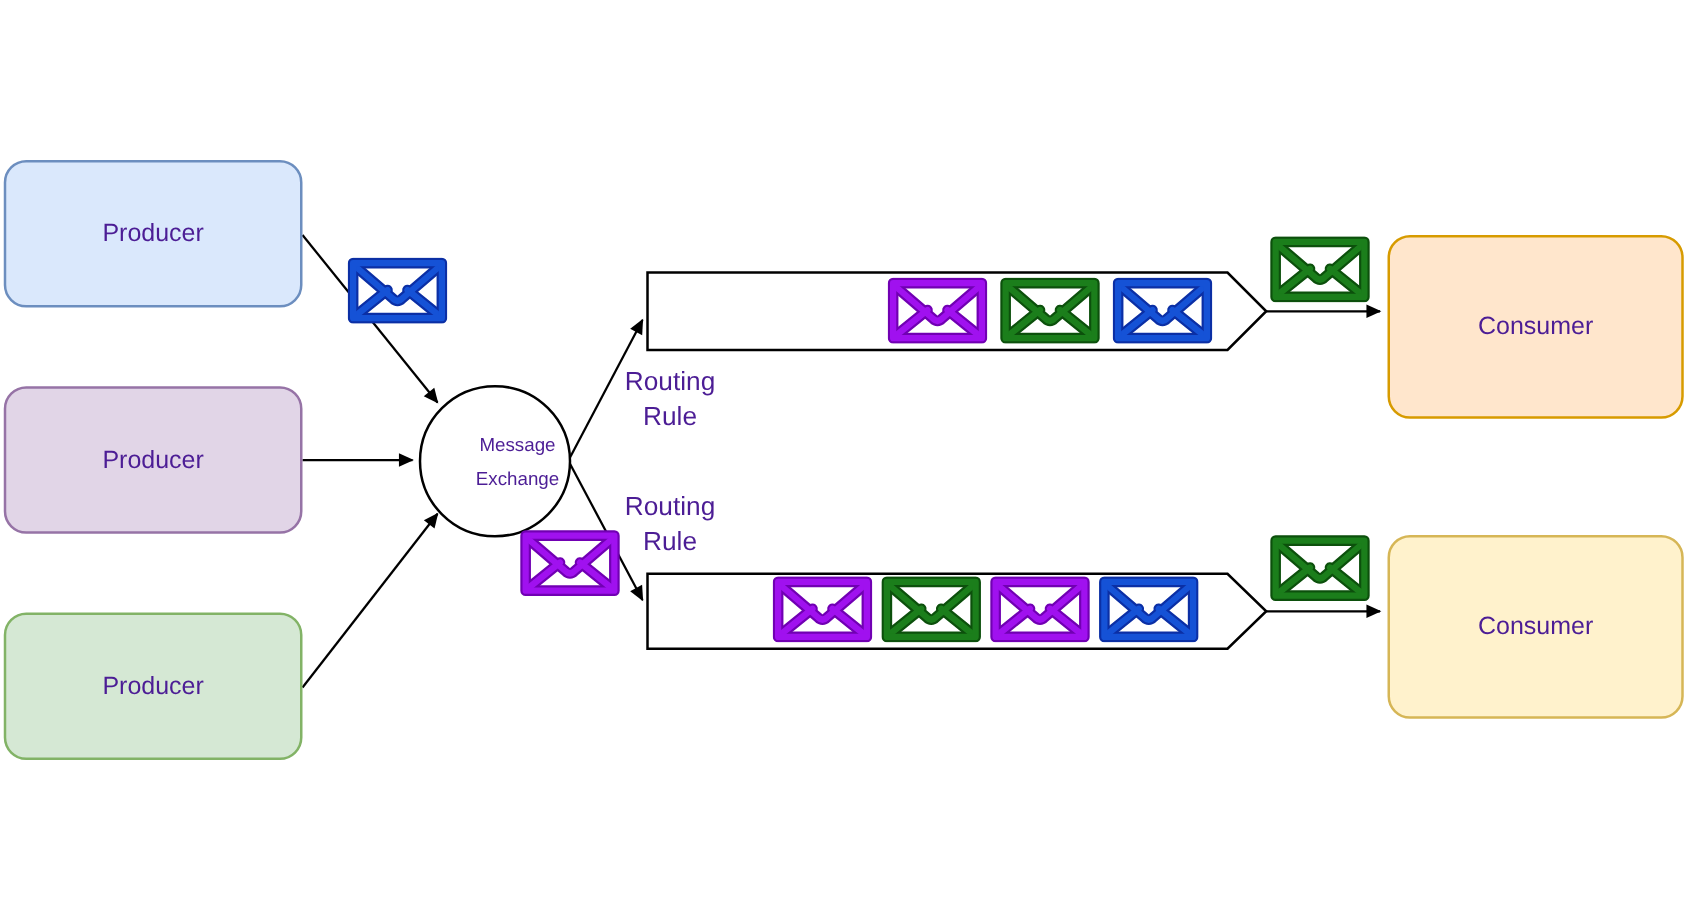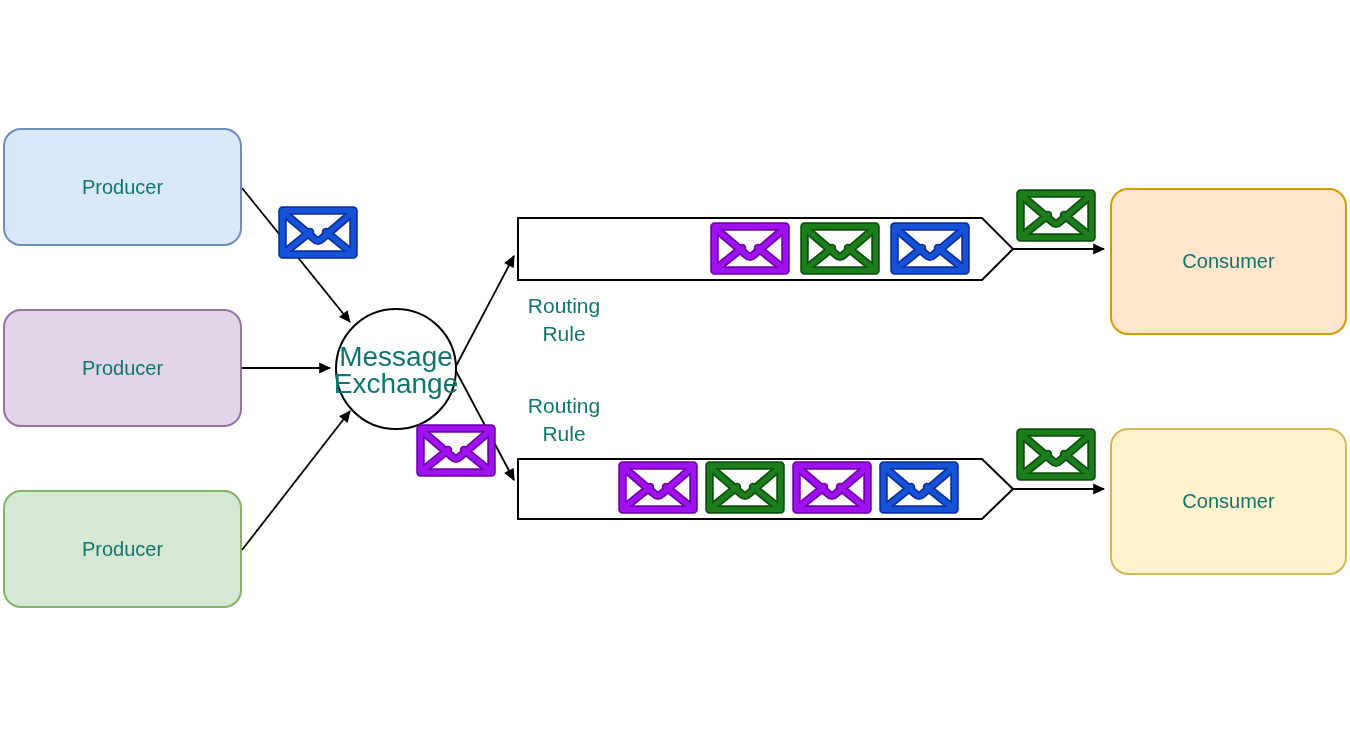--- a/index.html
+++ b/index.html
@@ -1,37 +1,37 @@
 <!DOCTYPE html>
 <html><head>
 <meta charset="utf-8">
 <style>
   html,body{margin:0;padding:0;background:#fff;}
   .canvas{
     position:relative;width:1350px;height:738px;background:#ffffff;
-    font-family:"Liberation Sans",sans-serif;color:#0f766e;overflow:hidden;
+    font-family:"Liberation Sans",sans-serif;color:#4c1d95;overflow:hidden;
   }
   .bg-svg{position:absolute;left:0;top:0;width:1350px;height:738px;z-index:0;}
   .node{
     position:absolute;display:flex;align-items:center;justify-content:center;
     border:2px solid #000;border-radius:18px;font-size:20px;z-index:1;
     box-sizing:border-box;
   }
   .producer{left:3px;width:239px;height:118px;}
   .p1{top:128px;}
   .p2{top:309px;}
   .p3{top:490px;}
   .consumer{left:1110px;width:237px;height:147px;}
   .c1{top:188px;}
   .c2{top:428px;}
   .diagram-label{
     position:absolute;text-align:center;white-space:pre-line;z-index:2;
   }
-  .exchange-label{left:326px;top:343px;width:140px;font-size:28px;line-height:27px;}
-  .routing-label{left:504px;top:292px;width:120px;font-size:21px;line-height:28px;}
+  .exchange-label{left:344px;top:343px;width:140px;font-size:15px;line-height:27px;}
+  .routing-label{left:476px;top:292px;width:120px;font-size:21px;line-height:28px;}
   .routing-label.rr2{top:392px;}
   .msg-single{position:absolute;z-index:3;}
   .msg-row{position:absolute;display:flex;z-index:3;}
   #env-producer1{left:278px;top:206px;}
   #env-exchange-out{left:416px;top:424px;}
   #env-q1{left:710px;top:222px;gap:10px;}
   #env-q2{left:618px;top:461px;gap:7px;}
   #env-c1{left:1016px;top:189px;}
   #env-c2{left:1016px;top:428px;}
   .envelope{width:80px;height:53px;display:block;flex:0 0 auto;}

